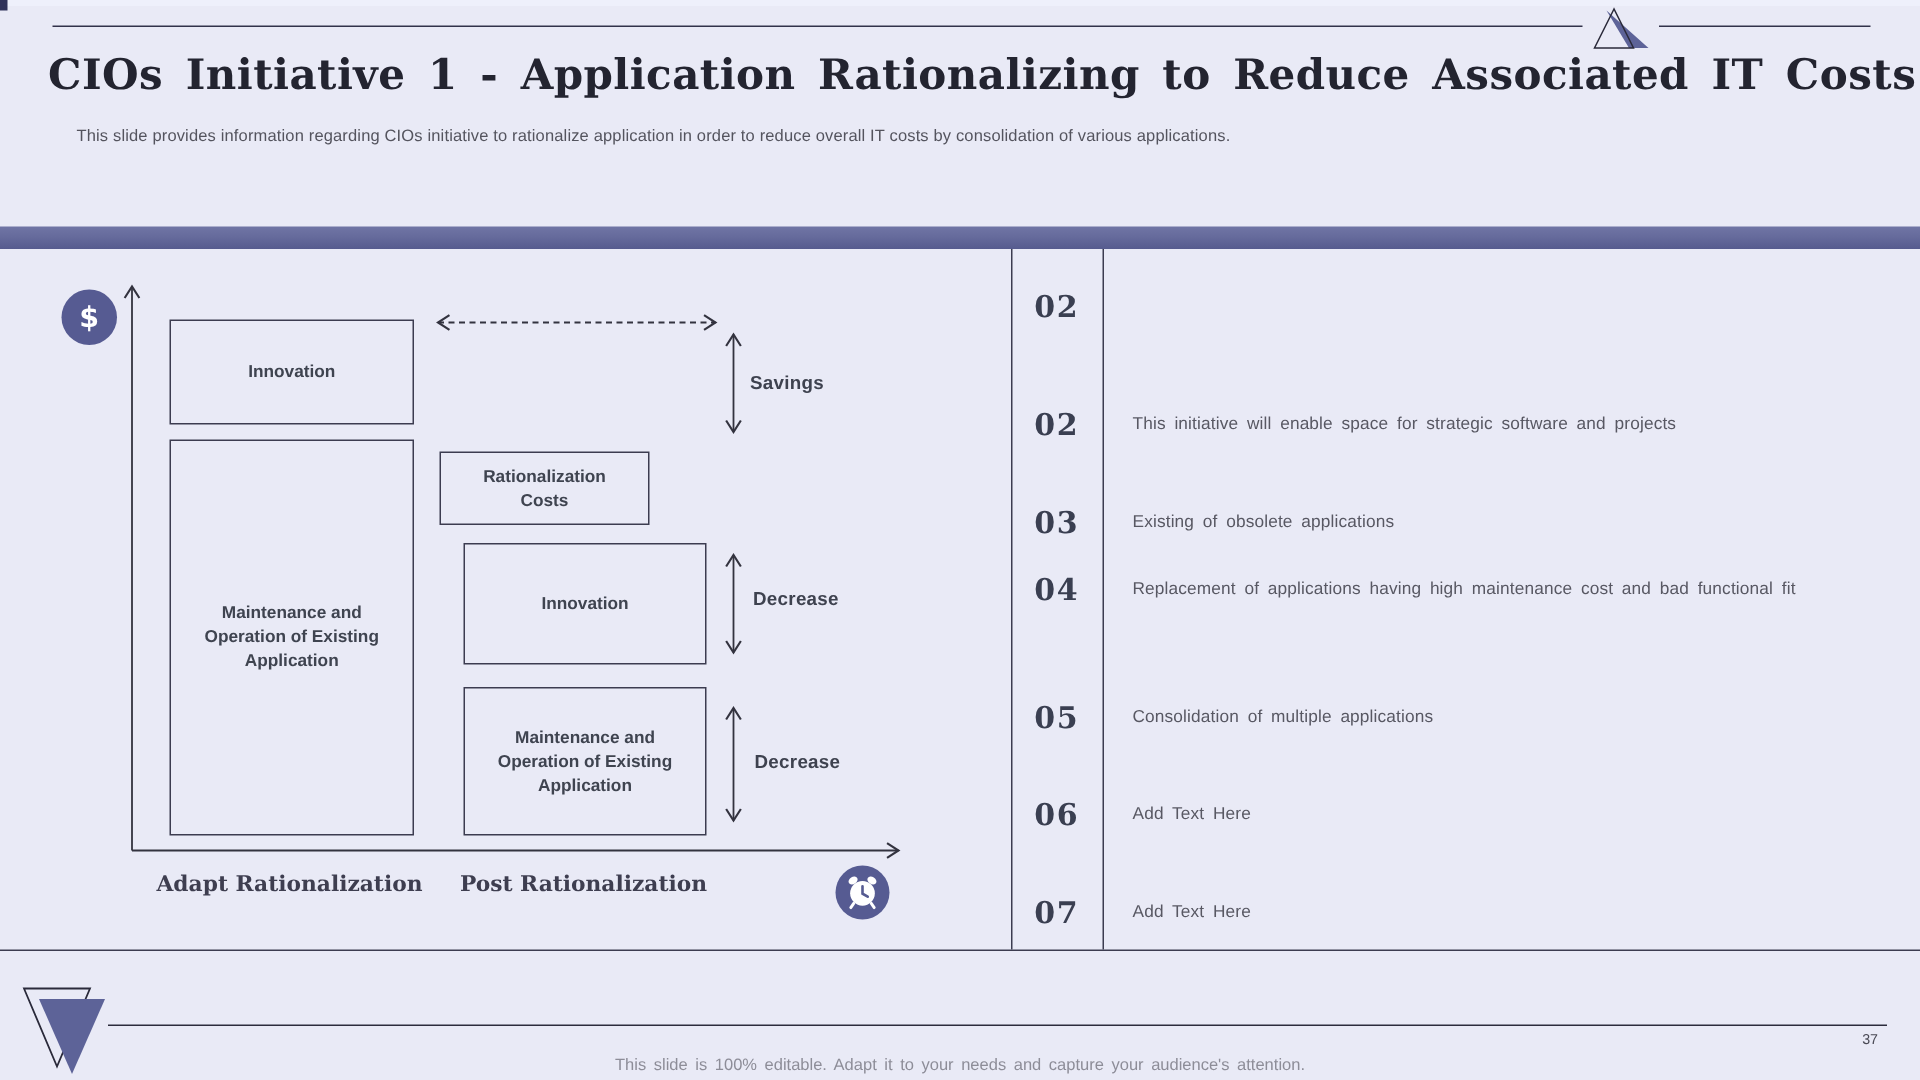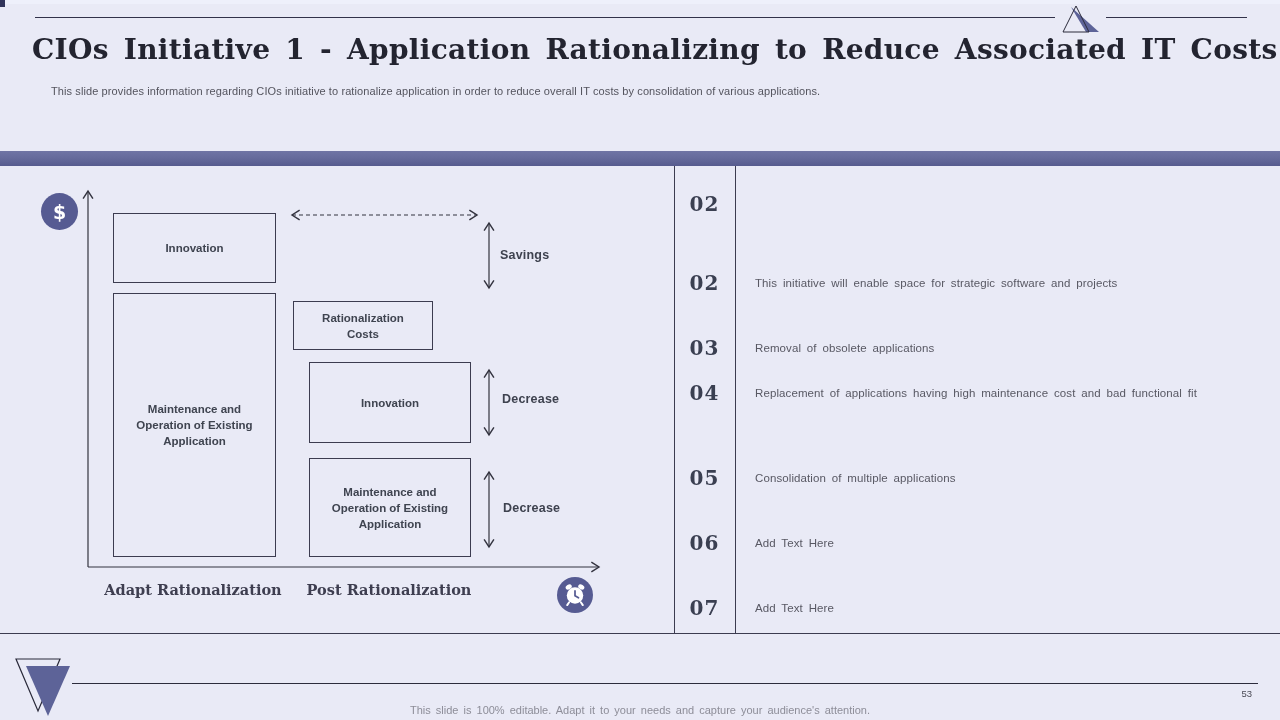--- a/index.html
+++ b/index.html
@@ -166,21 +166,21 @@
 
 <div class="abs list-row" style="top:171px;">
   <div class="row-num">02</div>
 </div>
 <div class="abs list-row" style="top:250px;">
   <div class="row-num">02</div>
   <div class="row-text">This initiative will enable space for strategic software and projects</div>
 </div>
 <div class="abs list-row" style="top:315px;">
   <div class="row-num">03</div>
-  <div class="row-text">Removal of obsolete applications</div>
+  <div class="row-text">Existing of obsolete applications</div>
 </div>
 <div class="abs list-row" style="top:360px;">
   <div class="row-num">04</div>
   <div class="row-text">Replacement of applications having high maintenance cost and bad functional fit</div>
 </div>
 <div class="abs list-row" style="top:445px;">
   <div class="row-num">05</div>
   <div class="row-text">Consolidation of multiple applications</div>
 </div>
 <div class="abs list-row" style="top:510px;">
@@ -191,13 +191,13 @@
   <div class="row-num">07</div>
   <div class="row-text">Add Text Here</div>
 </div>
 
 <svg class="abs" style="top:655px; left:12px;" width="70" height="62" viewBox="0 0 70 62">
   <polygon points="4,4 48,4 26,56" fill="none" stroke="#2a2a3a" stroke-width="1.2"></polygon>
   <polygon points="14,11 58,11 36,61" fill="#5d6398"></polygon>
 </svg>
 <div class="abs footer-rule"></div>
 <div class="abs footer-note">This slide is 100% editable. Adapt it to your needs and capture your audience's attention.</div>
-<div class="abs page-number">53</div>
+<div class="abs page-number">37</div>
 
 </body></html>

